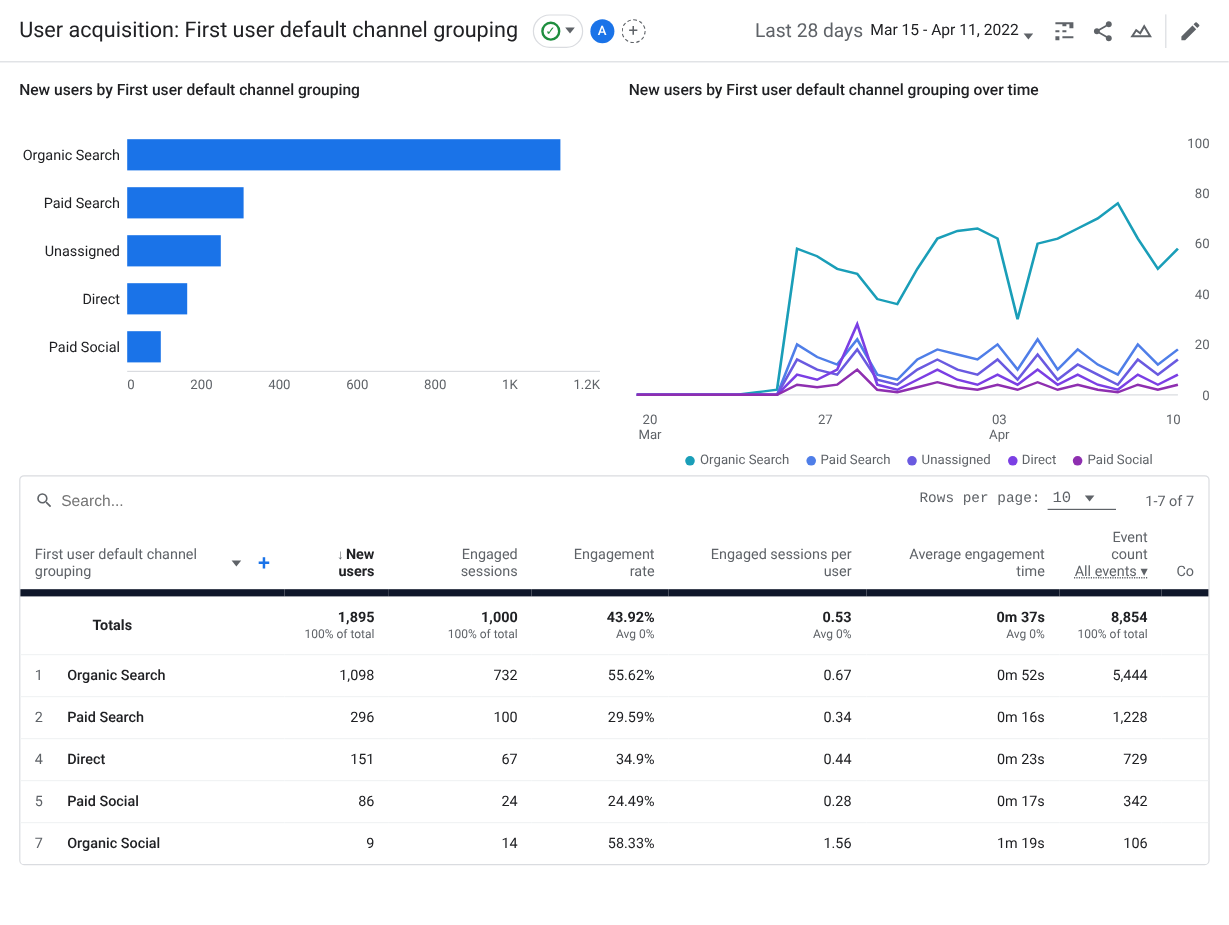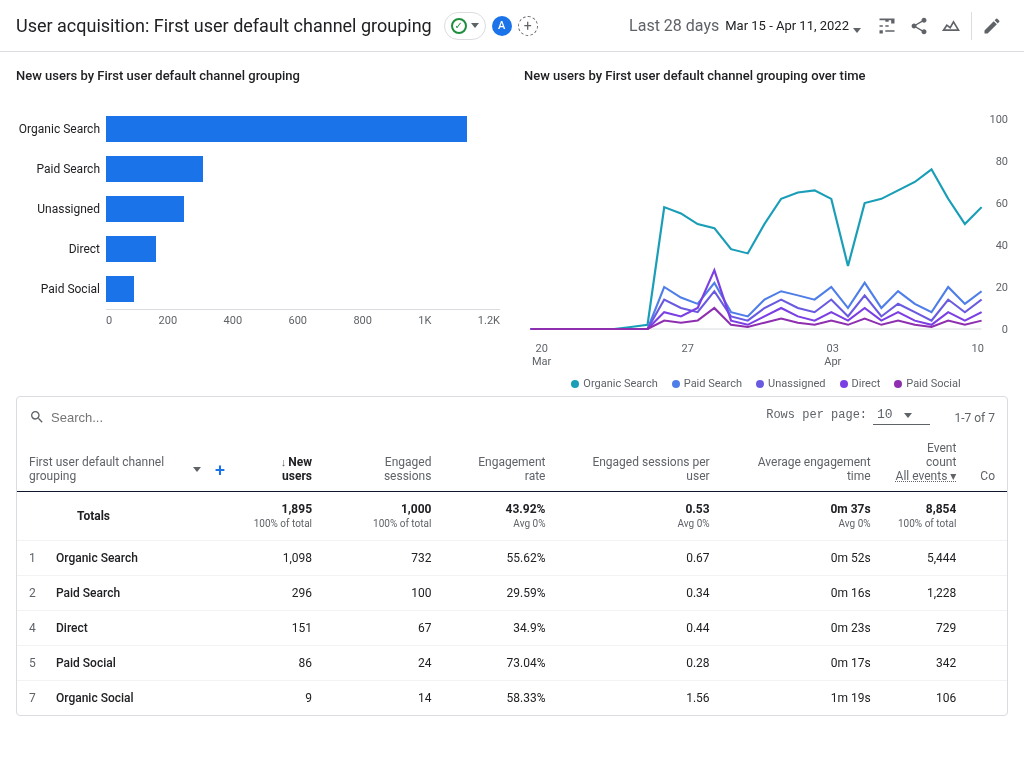--- a/index.html
+++ b/index.html
@@ -35,21 +35,21 @@
 .legend-item { display:inline-flex; align-items:center; gap:4px; }
 .dot { width:8px; height:8px; border-radius:50%; }
 .table-section { margin: 6px 16px 0 16px; border:1px solid #dadce0; border-radius:4px; }
 .table-toolbar { display:flex; align-items:flex-end; padding: 8px 12px; }
 .search-wrap { display:flex; align-items:center; gap:6px; color:#5f6368; flex:1;}
 .search-input { border:none; outline:none; font-size:13px; color:#202124; width:200px; }
 .rows-per { font-size:12px; color:#5f6368; display:flex; align-items:center; gap:6px; margin-right:24px;font-family:Liberation Mono, monospace;}
 .rows-sel { border:none; border-bottom:1px solid #5f6368; font-size:13px; padding:2px 18px 2px 4px; background:transparent; cursor:pointer; position:relative;}
 .page-info { font-size:12px; color:#5f6368; }
 .tbl { width:100%; border-collapse:collapse; font-size:12px; }
-.tbl th { text-align:right; padding:8px 12px; font-weight:400; color:#5f6368; border-bottom:1px solid #0f172a; vertical-align:bottom; height:56px;}
+.tbl th { text-align:right; padding:8px 12px; font-weight:400; color:#5f6368; border-bottom:6px solid #0f172a; vertical-align:bottom; height:56px;}
 .tbl th.left { text-align:left; }
 .tbl td { text-align:right; padding:10px 12px; border-top:1px solid #f1f3f4; }
 .tbl td.left { text-align:left; }
 .tbl tr.totals td { font-weight:500; border-top:1px solid #dadce0;}
 .sub { font-size:10px; color:#5f6368; font-weight:400; }
 .dim-col { display:flex; align-items:center; gap:6px; }
 .plus-blue { color:#1a73e8; font-size:18px; cursor:pointer; font-weight:500; margin-left:8px;}
 .sort-arrow { font-size:11px; margin-right:2px;}
 .underline { text-decoration:underline dotted; cursor:pointer;}
 .idx { color:#5f6368; width:24px; display:inline-block; }
@@ -262,21 +262,21 @@
           <td>34.9%</td>
           <td>0.44</td>
           <td>0m 23s</td>
           <td>729</td>
           <td></td>
         </tr>
         <tr>
           <td class="left"><span class="idx">5</span> <span class="rowname">Paid Social</span></td>
   <td>86</td>
           <td>24</td>
-          <td>73.04%</td>
+          <td>24.49%</td>
           <td>0.28</td>
           <td>0m 17s</td>
           <td>342</td>
           <td></td>
         </tr>
         <tr>
           <td class="left"><span class="idx">7</span> <span class="rowname">Organic Social</span></td>
   <td>9</td>
           <td>14</td>
           <td>58.33%</td>

